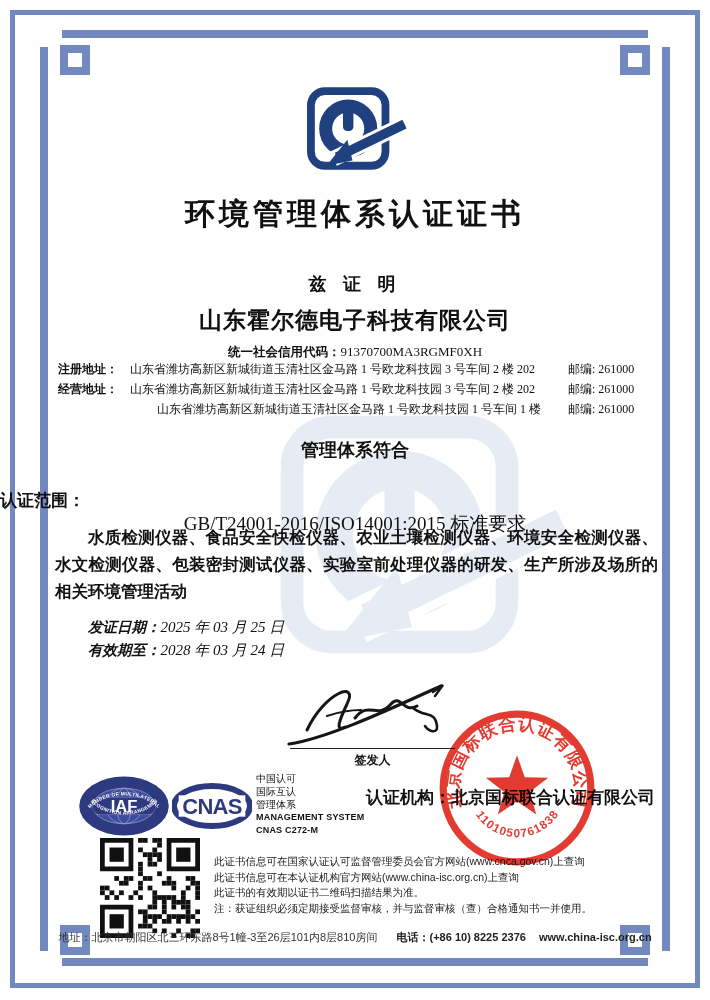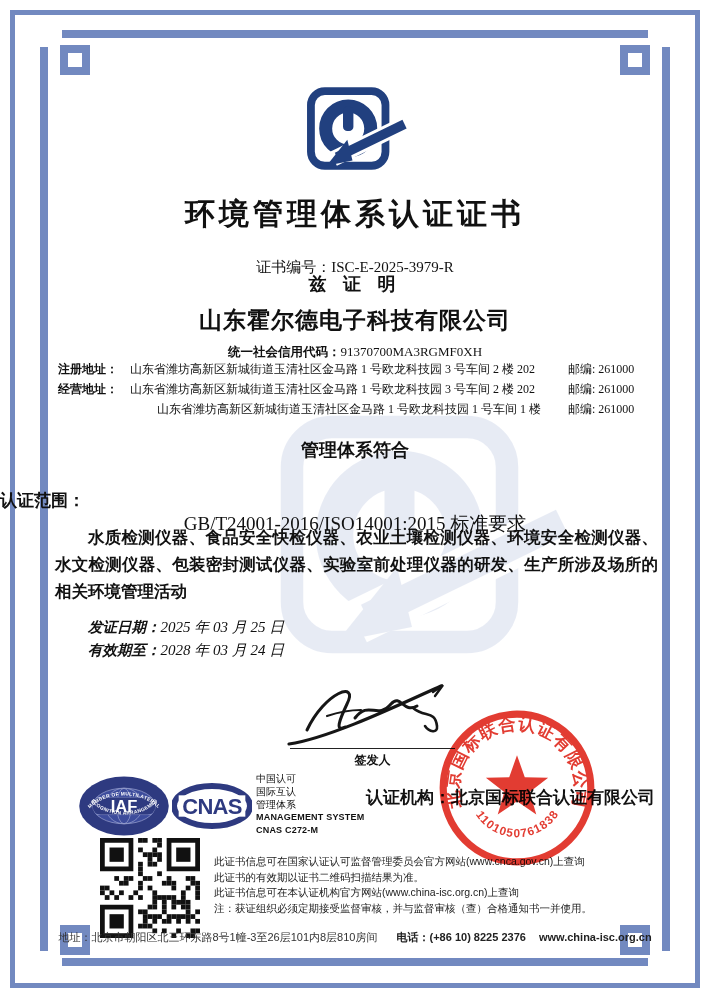--- a/index.html
+++ b/index.html
@@ -80,23 +80,20 @@
   <svg class="logo" viewBox="0 0 120 120">
     <rect x="8" y="6" width="86" height="86" rx="16" fill="none" stroke="#21407f" stroke-width="9"></rect>
     <circle cx="51" cy="49" r="26" fill="none" stroke="#21407f" stroke-width="15"></circle>
     <line x1="34" y1="84" x2="118" y2="43" stroke="#ffffff" stroke-width="18"></line>
     <line x1="38" y1="82" x2="116" y2="44" stroke="#21407f" stroke-width="11"></line>
     <polygon points="26,92 50,62 56,86" fill="#21407f"></polygon>
     <rect x="45" y="24" width="12" height="28" rx="5" fill="#21407f"></rect>
   </svg>
 
   <div class="title">环境管理体系认证证书</div>
-  <div class="certno">
-    <span>证书编号：</span><span>ISC-E-2025-3979-R</span>
-  </div>
   <div class="certify">兹 证 明</div>
   <div class="company">山东霍尔德电子科技有限公司</div>
   <div class="credit">
     <b>统一社会信用代码：</b><span>91370700MA3RGMF0XH</span>
   </div>
 
   <div class="addr-block">
     <div class="addr-row">
       <span class="addr-label">注册地址：</span>
       <span class="addr-text">山东省潍坊高新区新城街道玉清社区金马路 1 号欧龙科技园 3 号车间 2 楼 202</span>
@@ -306,22 +303,22 @@
         <rect x="95" y="95" width="5" height="5"></rect>
         <rect x="100" y="95" width="5" height="5"></rect>
         <rect x="75" y="100" width="5" height="5"></rect>
         <rect x="90" y="100" width="5" height="5"></rect>
         <rect x="95" y="100" width="5" height="5"></rect>
       </g>
   </svg>
 
   <div class="notes">
     <div>此证书信息可在国家认证认可监督管理委员会官方网站(www.cnca.gov.cn)上查询</div>
+    <div>此证书信息可在本认证机构官方网站(www.china-isc.org.cn)上查询</div>
     <div>此证书的有效期以证书二维码扫描结果为准。</div>
-    <div>此证书信息可在本认证机构官方网站(www.china-isc.org.cn)上查询</div>
     <div>注：获证组织必须定期接受监督审核，并与监督审核（查）合格通知书一并使用。</div>
   </div>
 
   <div class="footer">
     <span>地址：</span><span>北京市朝阳区北三环东路8号1幢-3至26层101内8层810房间</span>
     <b style="margin-left:16px;">电话：</b><b>(+86 10) 8225 2376</b>
     <b style="margin-left:10px;">www.china-isc.org.cn</b>
   </div>
 
 </div>

